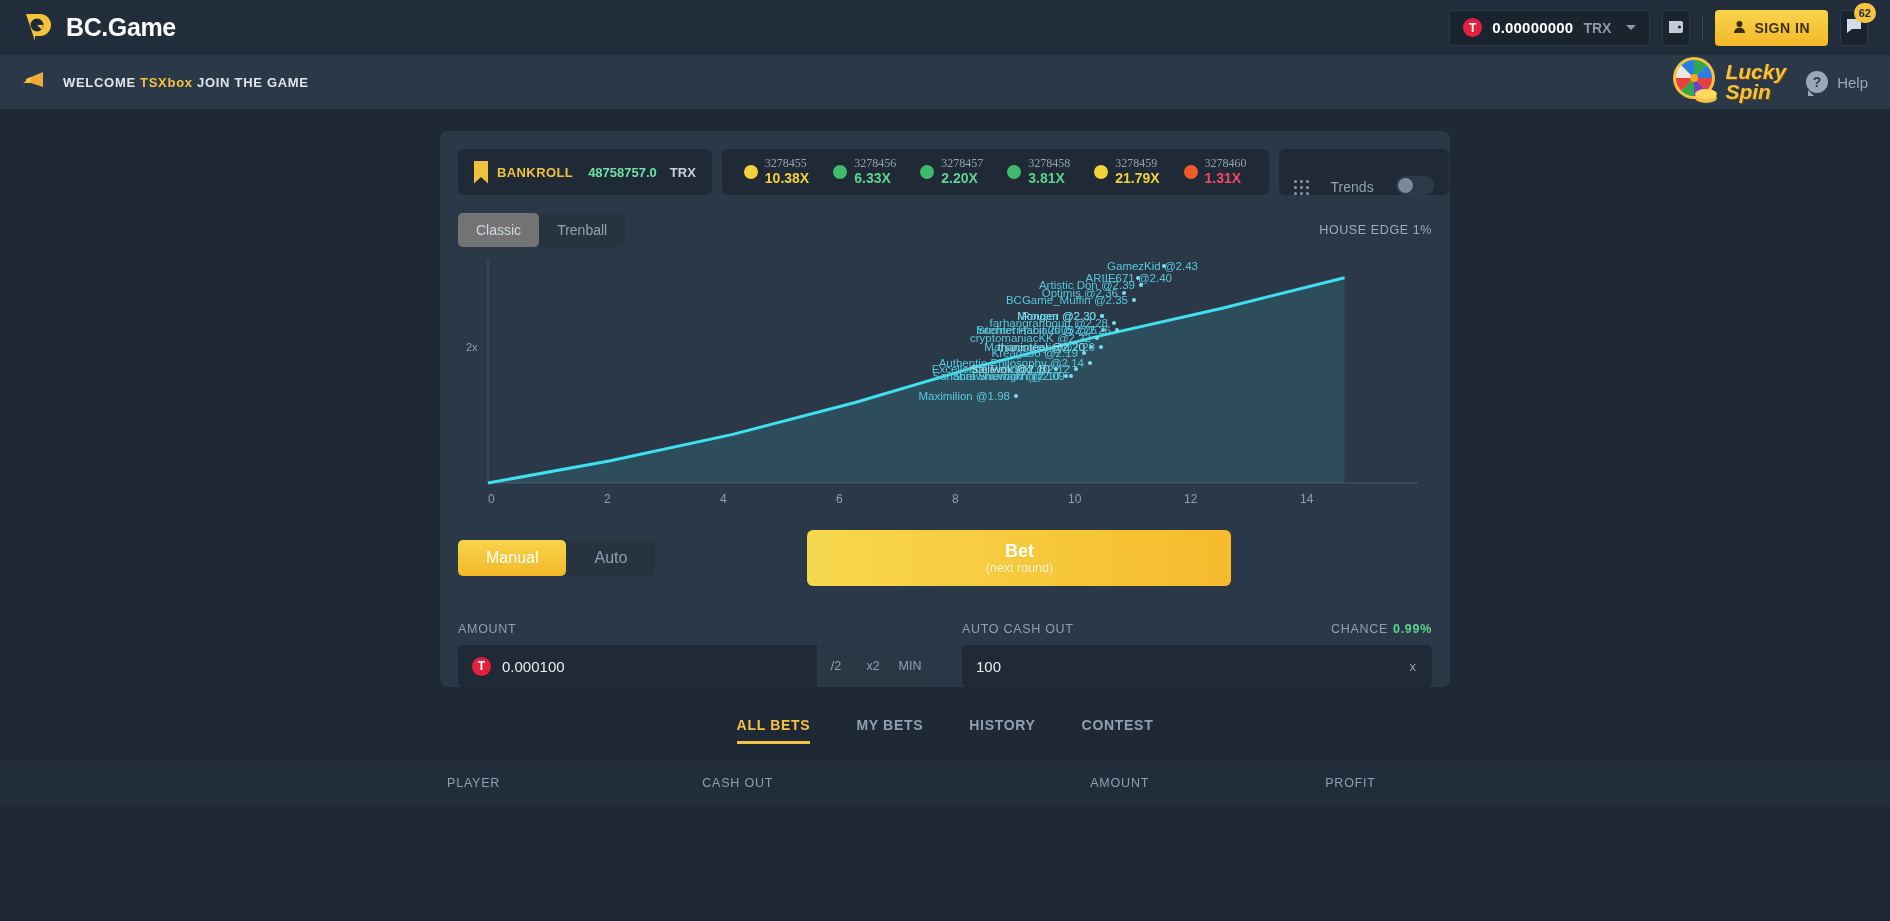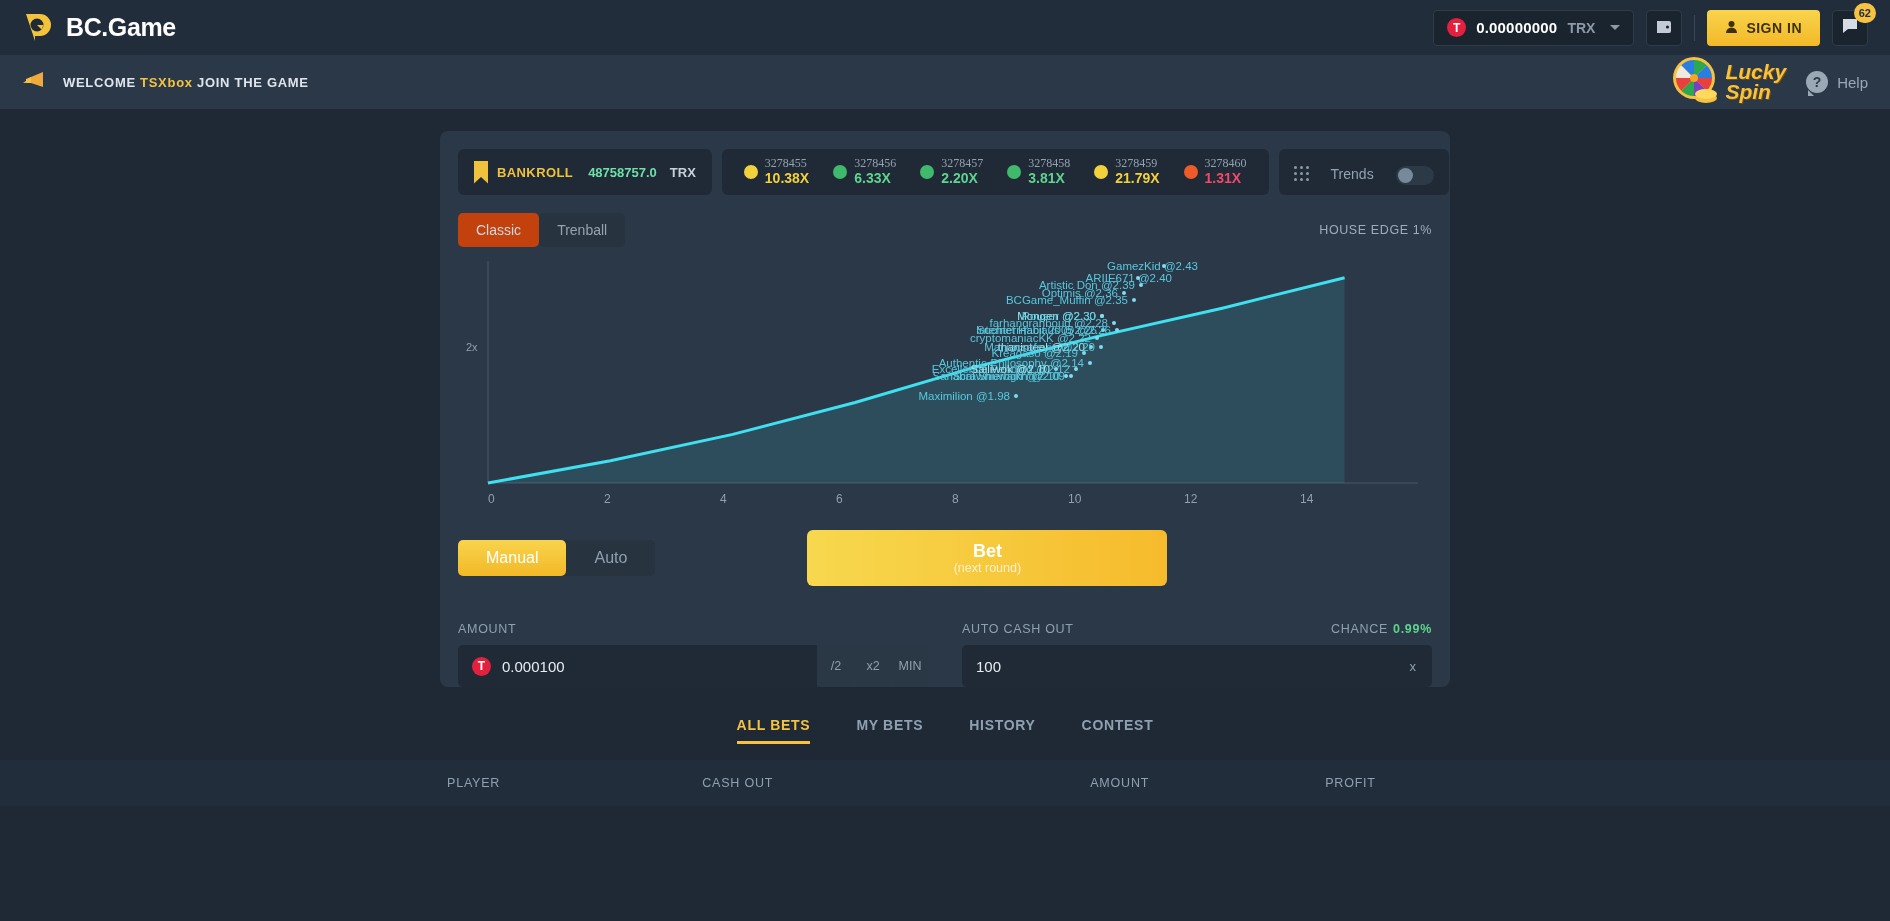--- a/index.html
+++ b/index.html
@@ -54,21 +54,21 @@
     color:#fff;font-size:12px;font-weight:bold;
   }
   .bal-val { color:#fff; font-size:15px; font-weight:bold; letter-spacing:.2px;}
   .bal-cur { color:#8c99a7; font-size:14px; font-weight:bold; }
   .caret-grey {
     display:inline-block; margin-left:5px;
     border-left: 5px solid transparent; border-right: 5px solid transparent;
     border-top: 5px solid #8c99a7;
   }
   .icon-btn {
-    width:36px;height:36px;background:#1a242f;border:1px solid #2e3b49;
+    width:28px;height:36px;background:#1a242f;border:1px solid #2e3b49;
     border-radius:4px;display:flex;align-items:center;justify-content:center;
     cursor:pointer;
   }
   .divider-v { width:1px;height:26px;background:#3a4754; }
   .signin {
     height:36px;padding:0 18px;border-radius:4px;
     background: linear-gradient(180deg,#f8d44c,#f3b828);
     color:#3d2f07;font-size:14px;font-weight:bold;letter-spacing:.5px;
     display:flex;align-items:center;gap:8px;cursor:pointer;
   }
@@ -140,40 +140,40 @@
   .round {
     display:flex;align-items:center;gap:7px;padding:0 12px;
   }
   .rdot { width:14px;height:14px;border-radius:50%;flex:none; }
   .rtexts{ display:flex;flex-direction:column;line-height:1.12; }
   .rid { color:#93a2b1;font-size:12px;font-family:Liberation Serif, serif; }
   .rmul{ font-size:14px;font-weight:bold; }
 
   .trends-box {
     background:#1f2a36;border-radius:6px;height:46px;
-    display:flex;align-items:flex-start;gap:22px;padding:17px 15px;cursor:pointer;
+    display:flex;align-items:flex-end;gap:22px;padding:0 15px;cursor:pointer;
   }
   .dotgrid { display:grid;grid-template-columns:repeat(3,3px);gap:3px; }
   .dotgrid i{ width:3px;height:3px;background:#8b99a8;border-radius:50%;display:block;}
   .trends-label{ color:#93a2b1;font-size:14px; }
   .toggle {
     width:38px;height:19px;border-radius:10px;background:#2c3947;
     display:flex;align-items:center;padding:2px;
   }
   .toggle i{ width:15px;height:15px;border-radius:50%;background:#78899b;display:block;}
 
   .tabsrow {
     display:flex;align-items:center;margin-top:18px;
   }
   .modetabs{ display:flex; }
   .mtab {
     padding: 9px 18px; font-size:14px; color:#96a3b1; cursor:pointer;
     background:#27333f; border-radius:5px;
   }
-  .mtab.active{ background:#c2410c; color:#cfd8e2; }
+  .mtab.active{ background:#737373; color:#cfd8e2; }
   .houseedge {
     margin-left:auto;color:#9fadbb;font-size:12.5px;letter-spacing:.6px;
   }
 
   
   .chartwrap{ position:relative; height:255px; margin-top:6px; }
   .chart-svg{ position:absolute; inset:0; width:100%; height:100%; }
   .bigmul {
     position:absolute; left:310px; top:58px;
     color:#f5d33c; font-size:74px; font-weight:400; letter-spacing:-1px;
@@ -193,21 +193,21 @@
   .pdot{ position:absolute; width:4px;height:4px;border-radius:50%;background:#7fdcee; }
 
   
   .betrow{ display:flex;align-items:center;margin-top:22px; }
   .mabtabs{ display:flex;background:#27333f;border-radius:5px; }
   .mabtab{ padding:9px 28px;font-size:16px;color:#8fa0b0;cursor:pointer;border-radius:5px;}
   .mabtab.active{
     background:linear-gradient(180deg,#f8d44c,#f3b828); color:#fff; font-weight:normal;
   }
   .betbtn{
-    width:360px;height:56px;margin-left:152px;border-radius:6px;
+    width:424px;height:56px;margin-left:152px;border-radius:6px;
     background:linear-gradient(90deg,#f7d84e,#f6bb2c);
     display:flex;flex-direction:column;align-items:center;justify-content:center;
     cursor:pointer;line-height:1.12;
   }
   .betbtn .b1{ color:#fff;font-size:18px;font-weight:bold; }
   .betbtn .b2{ color:#fdf0cc;font-size:12.5px; }
 
   
   .fieldsrow{ display:flex;gap:34px;margin-top:36px; }
   .fcol{ flex:1; }

